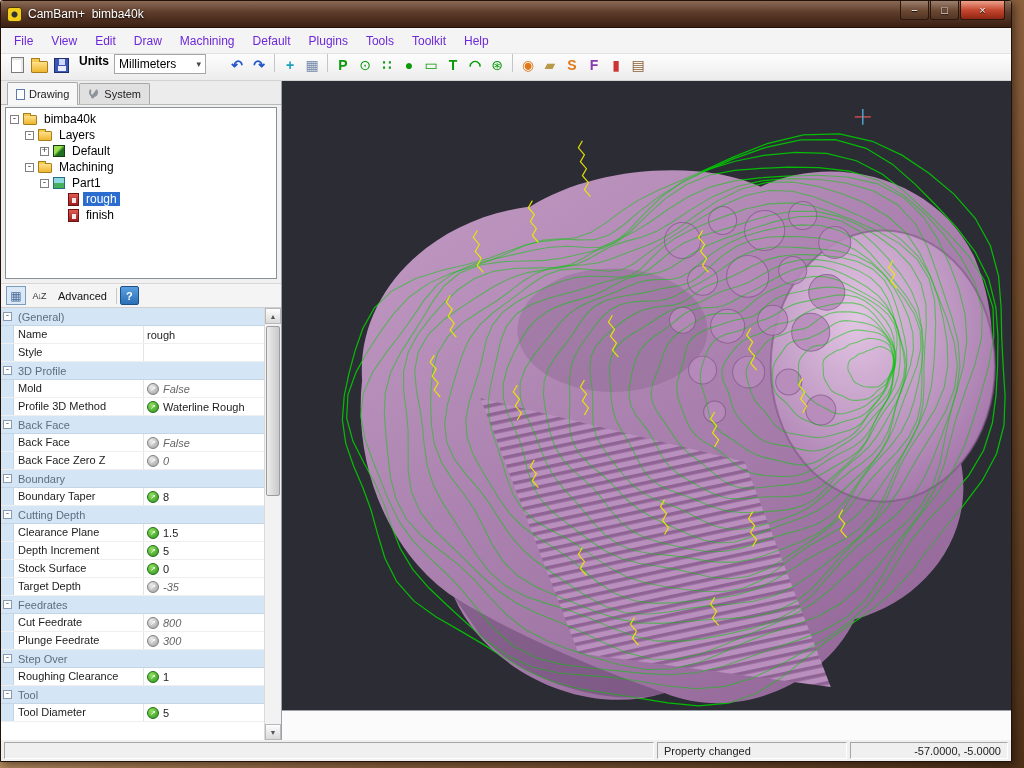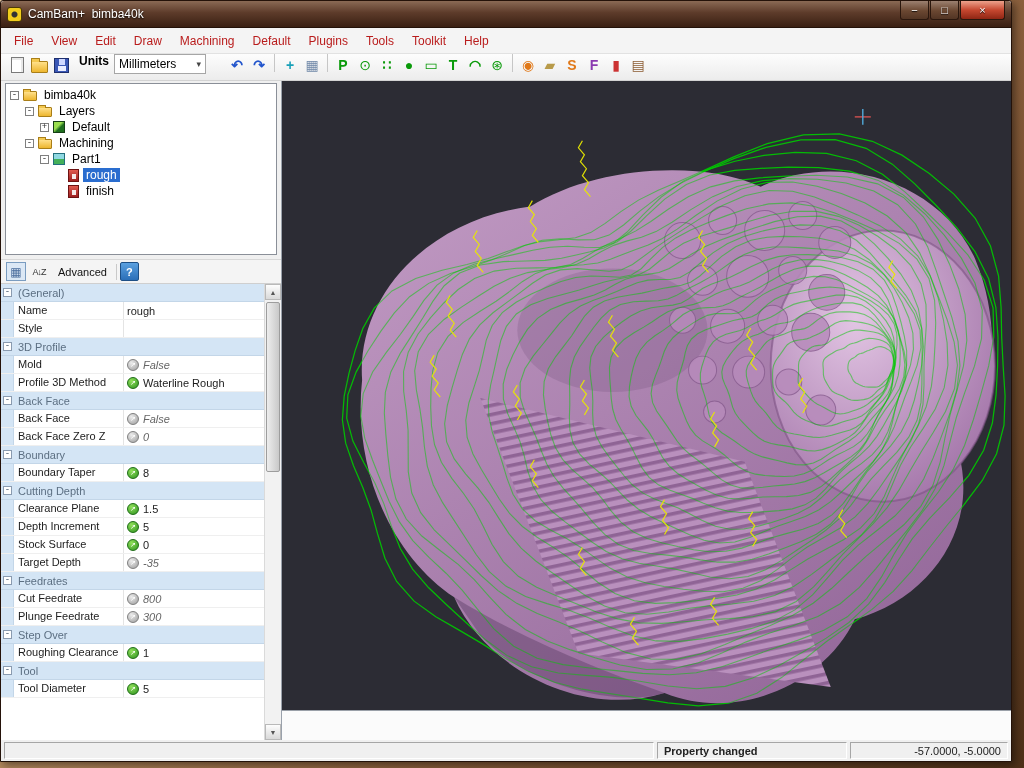--- a/index.html
+++ b/index.html
@@ -39,21 +39,21 @@
     background: linear-gradient(#9b8070, #6a4731 55%, #563késp);
     background: linear-gradient(#9b8070, #6a4731 55%, #523524);
     text-shadow: 0 1px 1px #000;
   }
   .winbtn.close { width: 45px; background: linear-gradient(#eda28c, #c64830 50%, #8f2614); }
   
   .menubar {
     height: 26px; flex: none; background: #f4f4f4; border-bottom: 1px solid #e2e2e2;
     display: flex; align-items: stretch; padding-left: 4px;
   }
-  .mitem { display: flex; align-items: center; padding: 0 9px; font-size: 12px; color: #b91c1c; }
+  .mitem { display: flex; align-items: center; padding: 0 9px; font-size: 12px; color: #6d28d9; }
   
   .toolbar {
     height: 27px; flex: none; background: linear-gradient(#fdfdfd, #ececec);
     border-bottom: 1px solid #d3d3d3;
     display: flex; align-items: flex-start; padding: 0 5px;
   }
   .tbgroup { display: flex; align-items: center; }
   .tbicon {
     width: 22px; height: 22px; display: flex; align-items: center; justify-content: center;
     font-size: 14px; line-height: 1; border-radius: 2px;
@@ -111,42 +111,42 @@
   .pbglyph { font-size: 12px; color: #4a6c9c; line-height: 1; }
   .azicon { font-size: 9px; letter-spacing: -1px; color: #333; }
   .pbtn.advanced { font-size: 11px; color: #111; padding: 0 6px; }
   .pbsep { width: 1px; height: 16px; background: #c9c9c9; }
   .pbtn.helpbtn { width: 19px; min-width: 19px; background: linear-gradient(#5aa0e0, #2b6fb8); color: #fff; font-weight: bold; border: 1px solid #1d4f86; border-radius: 2px; }
   
   .pgwrap { flex: 1; display: flex; min-height: 0; border-top: 1px solid #cfcfcf; background: #fff; }
   .propgrid { flex: 1; overflow: hidden; font-size: 11px; }
   .pr { display: flex; height: 18px; align-items: stretch; border-bottom: 1px solid #efefef; background: #fff; }
   .pr .gut { width: 13px; flex: none; background: #d4e5f5; border-right: 1px solid #c3d6e8; }
-  .pr .nm { width: 110px; flex: none; padding: 2px 2px 0 4px; border-right: 1px solid #e4e4e4; color: #1c1c1c; overflow: hidden; white-space: nowrap; }
+  .pr .nm { width: 130px; flex: none; padding: 2px 2px 0 4px; border-right: 1px solid #e4e4e4; color: #1c1c1c; overflow: hidden; white-space: nowrap; }
   .pr .vl { flex: 1; padding: 0 2px 0 3px; display: flex; align-items: center; gap: 4px; overflow: hidden; white-space: nowrap; color: #1c1c1c; }
   .pr.cat { background: #d4e5f5; color: #5c6f82; border-bottom: 1px solid #c3d6e8; align-items: center; }
   .cbx { width: 9px; height: 9px; flex: none; border: 1px solid #8a9bb0; background: #fff; font-size: 9px; line-height: 7px; text-align: center; color: #44576b; margin: 0 6px 0 2px; font-family: "Liberation Mono", monospace; }
   .vicon { width: 12px; height: 12px; flex: none; border-radius: 50%; display: flex; align-items: center; justify-content: center; font-size: 7px; color: #fff; line-height: 1; }
   .vicon.green { background: radial-gradient(circle at 35% 30%, #90e05a, #2e9220); border: 1px solid #1d6d14; }
   .vicon.gray  { background: radial-gradient(circle at 35% 30%, #ececec, #9d9d9d); border: 1px solid #7f7f7f; }
   .vtext.it { font-style: italic; color: #666; }
   .vscroll { width: 17px; flex: none; background: #f2f2f2; border-left: 1px solid #dadada; position: relative; }
   .sarrow { height: 16px; display: flex; align-items: center; justify-content: center; font-size: 7px; color: #555; background: linear-gradient(#fdfdfd, #d9d9d9); border: 1px solid #b9b9b9; }
   .sarrow.down { position: absolute; left: 0; right: 0; bottom: 0; }
   .sthumb { position: absolute; left: 1px; right: 1px; top: 18px; height: 170px; background: linear-gradient(90deg, #ededed, #c9c9c9); border: 1px solid #9d9d9d; border-radius: 2px; }
   
   .main { flex: 1; display: flex; flex-direction: column; min-width: 0; }
   .viewport { flex: 1; position: relative; background: #2c2c34; overflow: hidden; }
   .viewport svg { display: block; width: 100%; height: 100%; }
   .bottomstrip { height: 30px; flex: none; background: #fbfbfb; border-top: 1px solid #9aa0a8; }
   
   .statusbar { height: 21px; flex: none; background: #f0f0f0; display: flex; gap: 3px; padding: 2px 3px; font-size: 11px; color: #222; }
   .scell { border: 1px solid; border-color: #a6a6a6 #ffffff #ffffff #a6a6a6; background: #f0f0f0; display: flex; align-items: center; padding: 0 6px; }
   .scell.grow { flex: 1; }
-  .scell.msg { width: 190px; flex: none; font-weight: bold; }
+  .scell.msg { width: 190px; flex: none; }
   .scell.coords { width: 158px; flex: none; justify-content: flex-end; }
 </style>
 </head>
 <body>
 
 <div class="window">
 
   <div class="titlebar">
     <span class="app-icon"></span>
     <span class="title">CamBam+  bimba40k</span>
@@ -214,20 +214,30 @@
         <span class="tbicon" style="color: rgb(224, 120, 24); font-weight: bold;">S</span>
         <span class="tbicon" style="color: rgb(138, 58, 176); font-weight: bold;">F</span>
         <span class="tbicon" style="color: rgb(204, 51, 51);">▮</span>
         <span class="tbicon" style="color: rgb(138, 90, 48);">▤</span>
       </span>
   </div>
 
   <div class="content">
 
     <div class="leftpanel">
+      <div class="tabs">
+        <div class="tab active">
+          <span class="tabicon-page"></span>
+          <span>Drawing</span>
+        </div>
+        <div class="tab">
+          <span class="tabicon-wrench"></span>
+          <span>System</span>
+        </div>
+      </div>
 
       <div class="treebox" id="tree">
           <div class="trow" style="padding-left: 2px;">
             <span class="toggle">-</span>
             <span class="ticon folder"></span>
             <span class="tlabel">bimba40k</span>
           </div>
           <div class="trow" style="padding-left: 17px;">
             <span class="toggle">-</span>
             <span class="ticon folder"></span>

